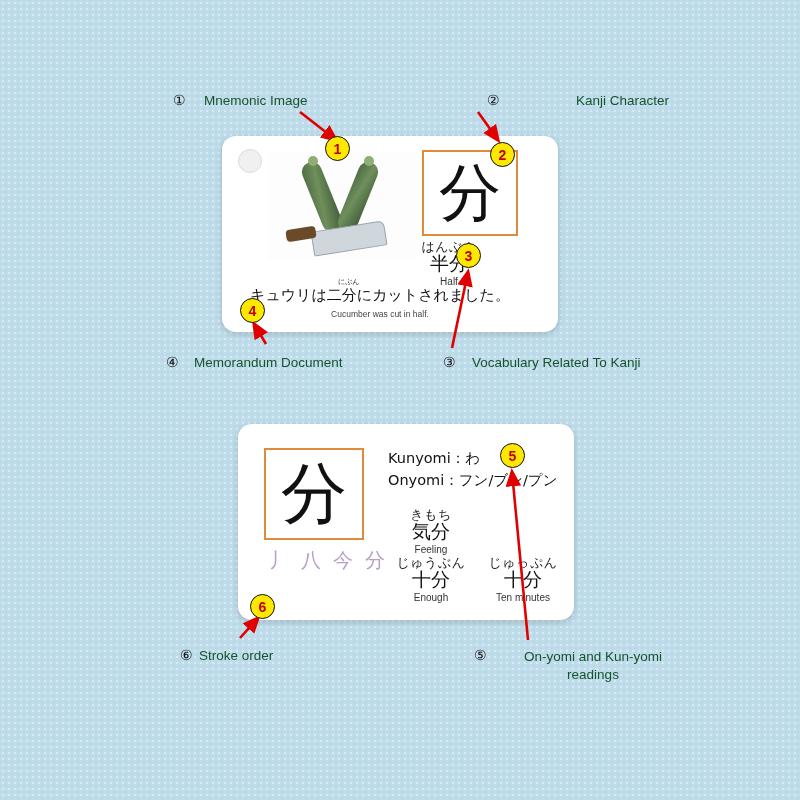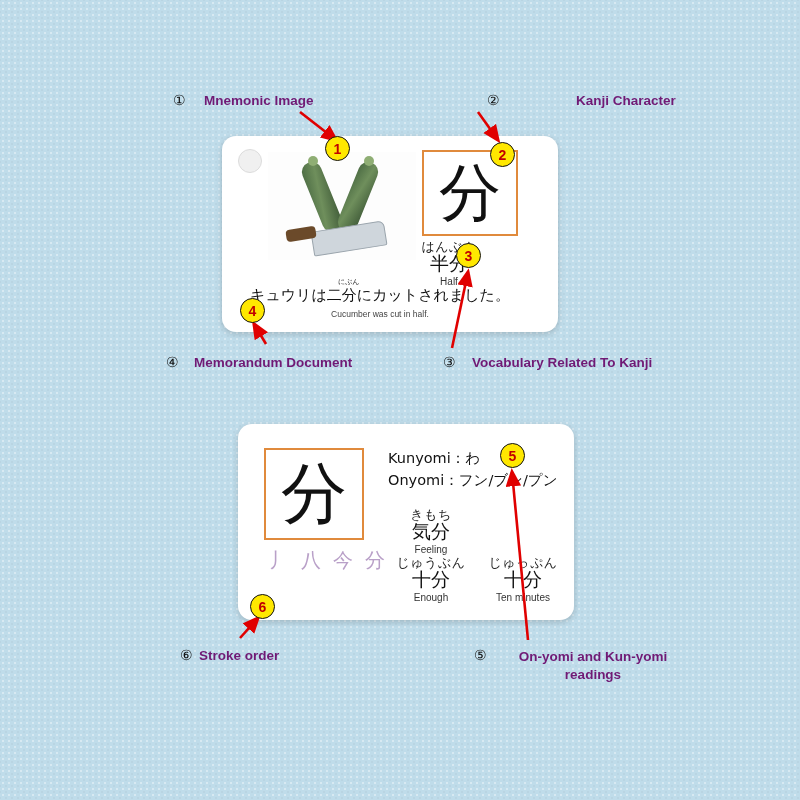--- a/index.html
+++ b/index.html
@@ -244,22 +244,22 @@
   }
   #back-vocab-2 {
     left: 158px;
     top: 132px;
   }
 
   
   .anno-label {
     position: absolute;
     font-size: 13.5px;
-    color: #701a75;
-    font-weight: bold;
+    color: #14532d;
+    font-weight: normal;
     white-space: nowrap;
   }
   .anno-num-plain {
     font-weight: normal;
     font-size: 14px;
     color: #111;
   }
   .badge {
     position: absolute;
     width: 25px;

